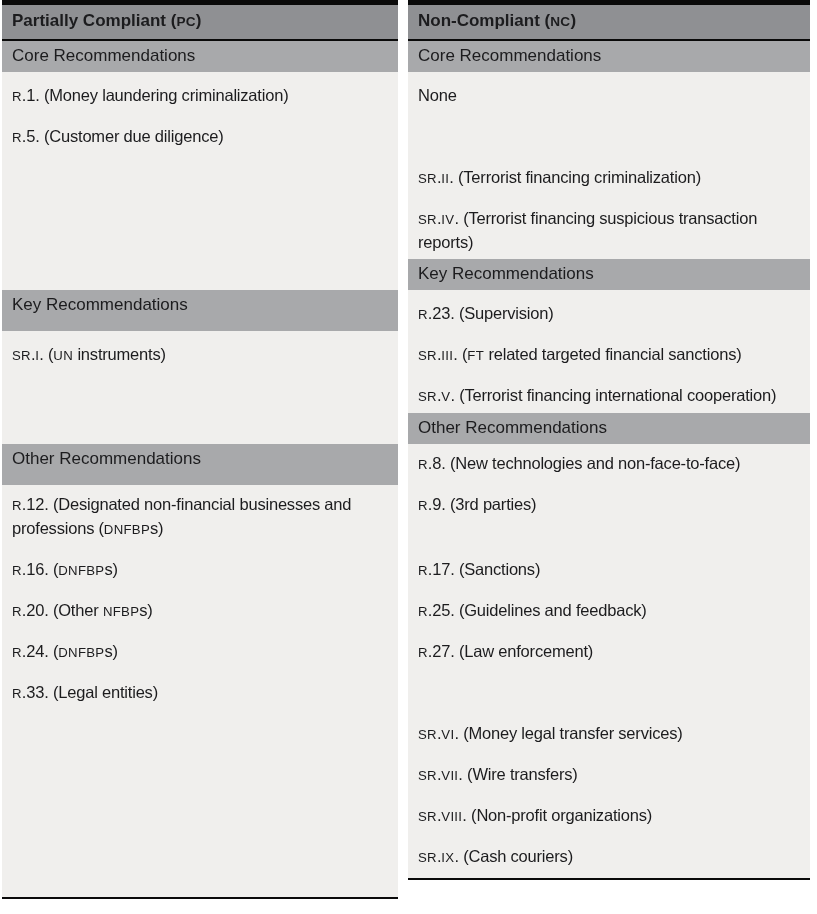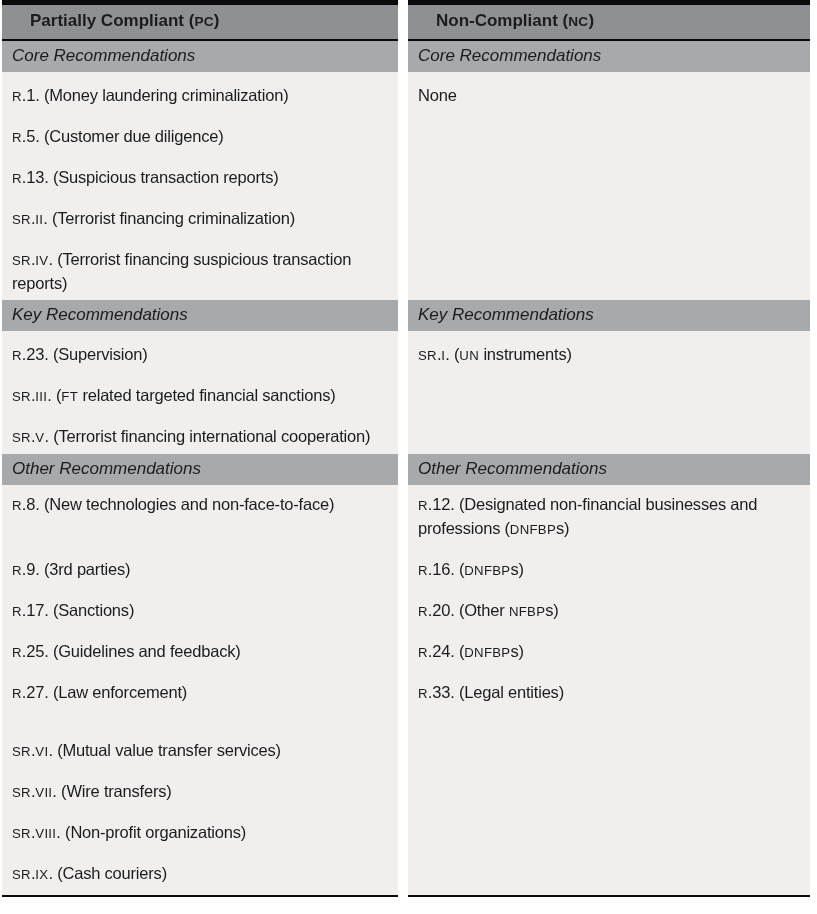--- a/index.html
+++ b/index.html
@@ -30,27 +30,26 @@
     font-size:16.5px;
     line-height:23px;
     letter-spacing:-0.2px;
   }
   .cell.header-cell{
     background:var(--header-bg);
     font-weight:700;
     font-size:17px;
     line-height:22px;
     letter-spacing:0;
-    padding:5px 10px 6px 28px;
+    padding:5px 10px 6px 10px;
     border-top:5px solid var(--rule);
     border-bottom:2px solid var(--rule);
   }
   .cell.section-cell{
     background:var(--section-bg);
-    font-style:italic;
     font-size:17px;
     line-height:22px;
     letter-spacing:0;
     padding:4px 10px 5px 10px;
   }
   .cell.pad-lg{padding:8px 4px 9px 10px;}
   .cell.last{border-bottom:2px solid var(--rule);}
   .sc{
     font-size:0.8em;
     letter-spacing:0.3px;
@@ -62,21 +61,20 @@
 <div class="page">
   <div class="grid" id="grid">
       <div class="cell header-cell"><span>Partially Compliant (</span><span class="sc">PC</span><span>)</span></div>
       <div class="cell header-cell"><span>Non-Compliant (</span><span class="sc">NC</span><span>)</span></div>
       <div class="cell section-cell">Core Recommendations</div>
       <div class="cell section-cell">Core Recommendations</div>
       <div class="cell item-cell"><span class="sc">R</span><span>.1. (Money laundering criminalization)</span></div>
       <div class="cell item-cell"><span>None</span></div>
       <div class="cell item-cell"><span class="sc">R</span><span>.5. (Customer due diligence)</span></div>
       <div class="cell item-cell"></div>
-      <div class="cell item-cell"><span class="sc">R</span><span>.13. (Suspicious transaction reports)</span></div>
       <div class="cell item-cell"></div>
       <div class="cell item-cell"><span class="sc">SR</span><span>.</span><span class="sc">II</span><span>. (Terrorist financing criminalization)</span></div>
       <div class="cell item-cell"></div>
       <div class="cell item-cell"><span class="sc">SR</span><span>.</span><span class="sc">IV</span><span>. (Terrorist financing suspicious transaction reports)</span></div>
       <div class="cell item-cell"></div>
       <div class="cell section-cell">Key Recommendations</div>
       <div class="cell section-cell">Key Recommendations</div>
       <div class="cell item-cell"><span class="sc">R</span><span>.23. (Supervision)</span></div>
       <div class="cell item-cell"><span class="sc">SR</span><span>.</span><span class="sc">I</span><span>. (</span><span class="sc">UN</span><span> instruments)</span></div>
       <div class="cell item-cell"><span class="sc">SR</span><span>.</span><span class="sc">III</span><span>. (</span><span class="sc">FT</span><span> related targeted financial sanctions)</span></div>
@@ -90,21 +88,21 @@
       <div class="cell item-cell pad-lg"><span class="sc">R</span><span>.9. (3rd parties)</span></div>
       <div class="cell item-cell pad-lg"><span class="sc">R</span><span>.16. (</span><span class="sc">DNFBP</span><span>s)</span></div>
       <div class="cell item-cell pad-lg"><span class="sc">R</span><span>.17. (Sanctions)</span></div>
       <div class="cell item-cell pad-lg"><span class="sc">R</span><span>.20. (Other </span><span class="sc">NFBP</span><span>s)</span></div>
       <div class="cell item-cell pad-lg"><span class="sc">R</span><span>.25. (Guidelines and feedback)</span></div>
       <div class="cell item-cell pad-lg"><span class="sc">R</span><span>.24. (</span><span class="sc">DNFBP</span><span>s)</span></div>
       <div class="cell item-cell pad-lg"><span class="sc">R</span><span>.27. (Law enforcement)</span></div>
       <div class="cell item-cell pad-lg"><span class="sc">R</span><span>.33. (Legal entities)</span></div>
       <div class="cell item-cell pad-lg"></div>
       <div class="cell item-cell pad-lg"></div>
-      <div class="cell item-cell pad-lg"><span class="sc">SR</span><span>.</span><span class="sc">VI</span><span>. (Mutual value transfer services)</span></div>
+      <div class="cell item-cell pad-lg"><span class="sc">SR</span><span>.</span><span class="sc">VI</span><span>. (Money legal transfer services)</span></div>
       <div class="cell item-cell pad-lg"></div>
       <div class="cell item-cell pad-lg"><span class="sc">SR</span><span>.</span><span class="sc">VII</span><span>. (Wire transfers)</span></div>
       <div class="cell item-cell pad-lg"></div>
       <div class="cell item-cell pad-lg"><span class="sc">SR</span><span>.</span><span class="sc">VIII</span><span>. (Non-profit organizations)</span></div>
       <div class="cell item-cell pad-lg"></div>
       <div class="cell item-cell pad-lg last"><span class="sc">SR</span><span>.</span><span class="sc">IX</span><span>. (Cash couriers)</span></div>
       <div class="cell item-cell pad-lg last"></div>
     </div>
 </div>
 

